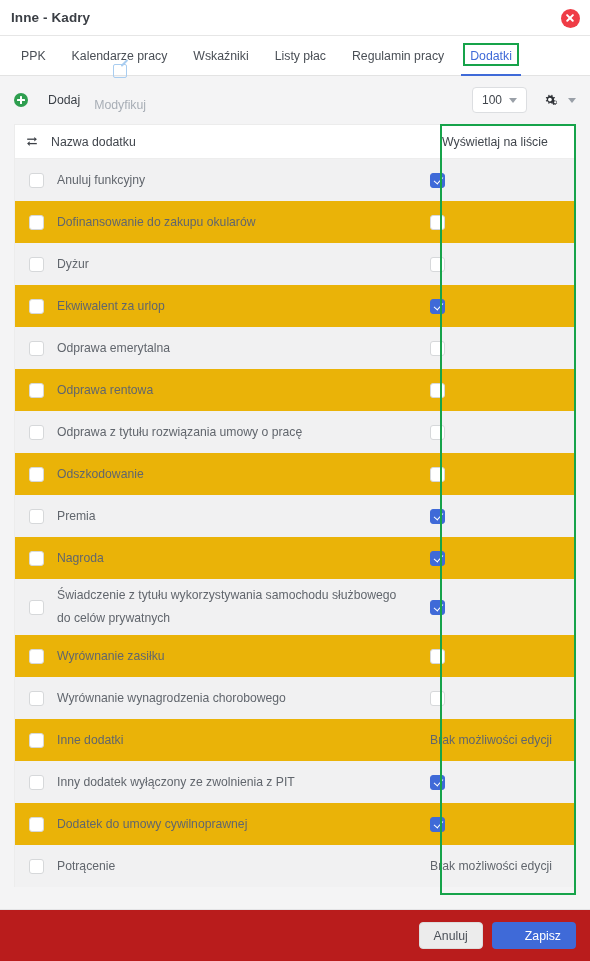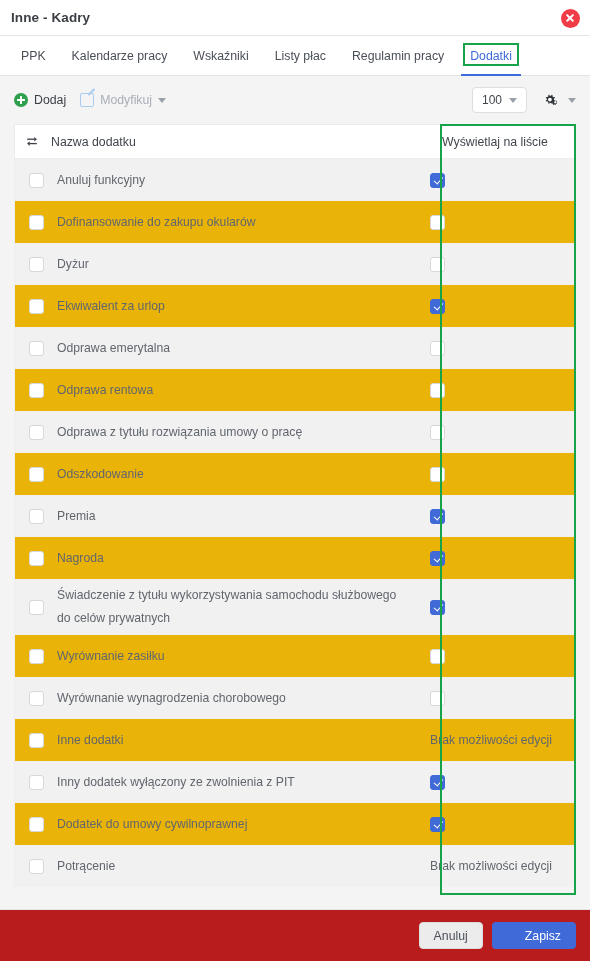--- a/index.html
+++ b/index.html
@@ -57,24 +57,24 @@
     position: absolute; left: 6px; right: 6px; top: 7px; bottom: 9px;
     border: 2px solid #16a34a; pointer-events: none;
   }
 
   
   .toolbar {
     position: absolute; left: 0; top: 77px; width: 590px; height: 46px;
     display: flex; align-items: center; padding: 0 14px;
   }
   .tb-btn {
-    display: flex; align-items: center; gap: 6px; cursor: pointer;
+    display: flex; align-items: center; gap: 20px; cursor: pointer;
     font-size: 12.3px; color: #3a3f46; margin-right: 14px;
   }
-  .tb-btn.disabled { color: #a8aeb6; cursor: default; }
+  .tb-btn.disabled { color: #a8aeb6; cursor: default; flex-direction: column; }
   .plus-icon {
     width: 14px; height: 14px; border-radius: 50%; background: #2e9e4f;
     position: relative; flex: none;
   }
   .plus-icon::before, .plus-icon::after {
     content: ""; position: absolute; background: #fff; border-radius: .5px;
   }
   .plus-icon::before { left: 3.2px; top: 6.2px; width: 7.6px; height: 1.7px; }
   .plus-icon::after  { left: 6.2px; top: 3.2px; width: 1.7px; height: 7.6px; }
   .pencil-icon {

